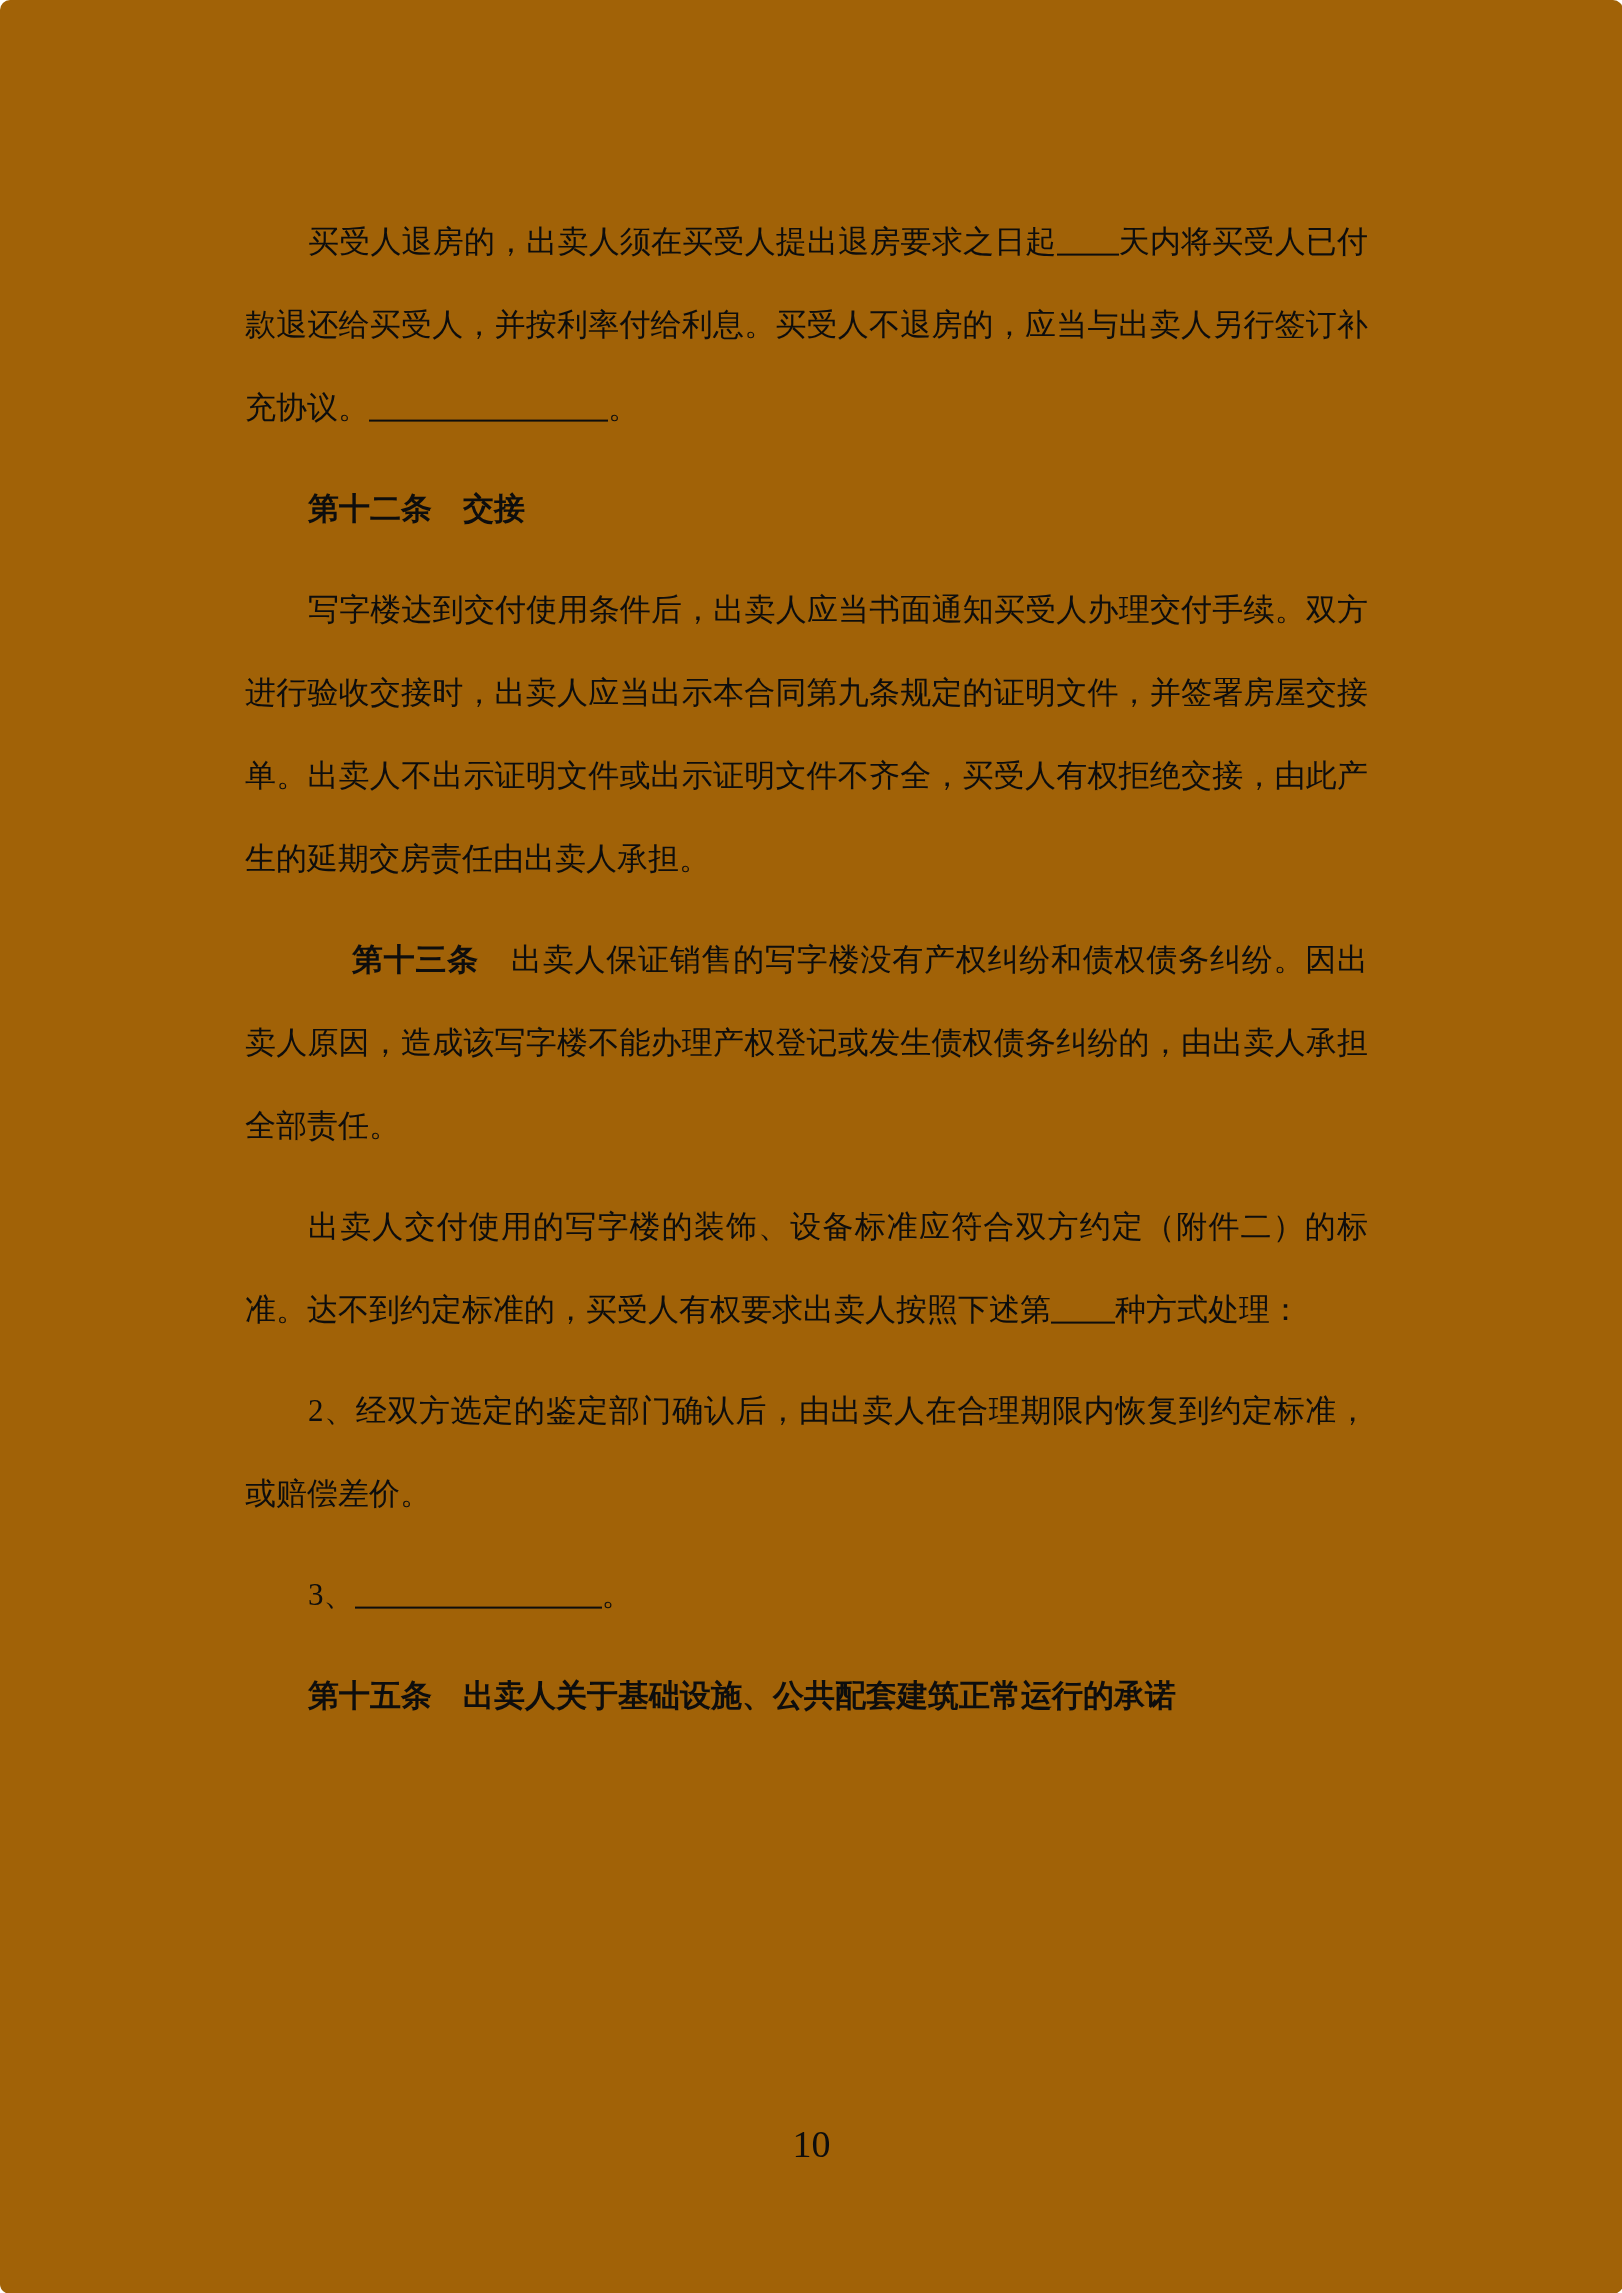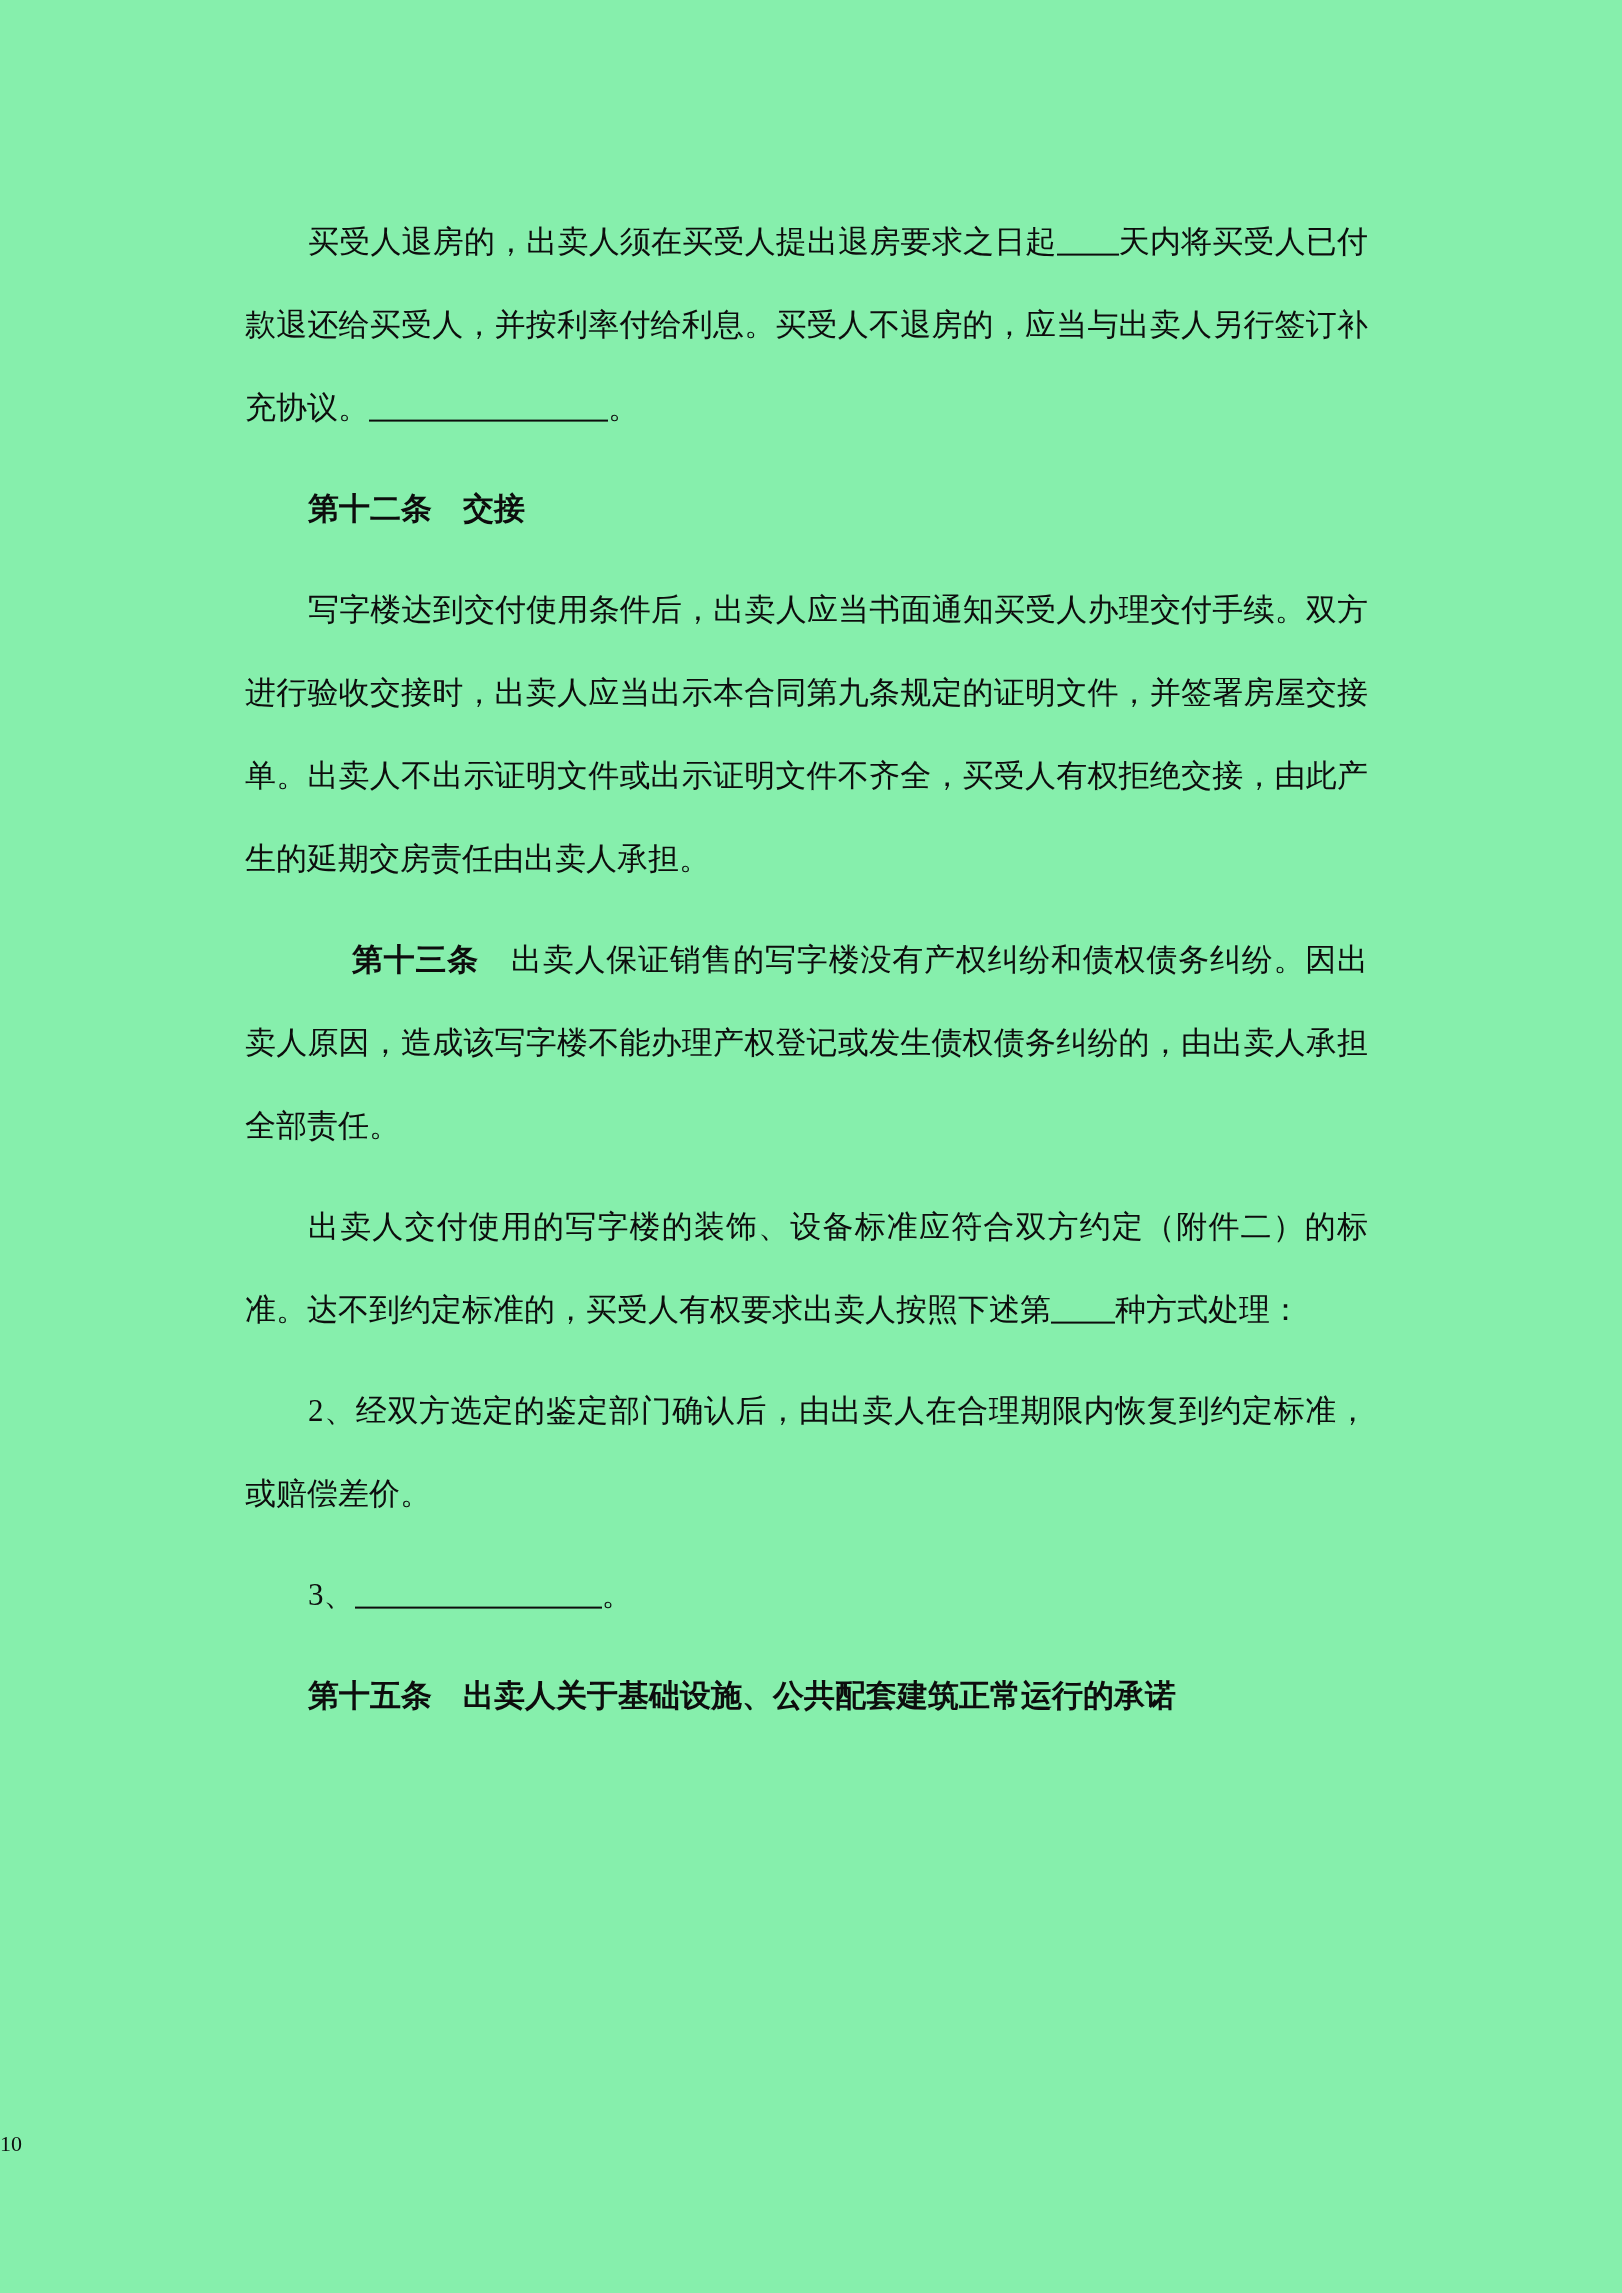--- a/index.html
+++ b/index.html
@@ -4,24 +4,25 @@
 <style>
   html, body {
     margin: 0;
     padding: 0;
     background: #ffffff;
   }
   .page {
     position: relative;
     width: 1623px;
     height: 2294px;
-    background: #86efac;
+    background: #a16207;
     color: #0d0d0d;
     font-family: "Liberation Serif", "DejaVu Serif", serif;
     overflow: hidden;
+    border-radius: 10px;
   }
   .content {
     position: absolute;
     left: 245px;
     top: 200px;
     width: 1123px;
   }
   .content p {
     margin: 0 0 18px 0;
     font-size: 31px;
@@ -44,22 +45,22 @@
     display: inline-block;
     height: 3.6px;
     border-bottom: 2.7px solid #0d0d0d;
     transform: translateY(3.6px);
   }
   .footer {
     position: absolute;
     left: 0;
     right: 0;
     top: 2126px;
-    text-align: left;
-    font-size: 22px;
+    text-align: center;
+    font-size: 38px;
     line-height: 36px;
     color: #0d0d0d;
   }
 </style>
 </head>
 <body>
 
 <div class="page">
   <div class="content" id="doc-content">
       <p class="body"><span>买受人退房的，出卖人须在买受人提出退房要求之日起</span><span class="blank" style="width: 62px;"></span><span>天内将买受人已付款退还给买受人，并按利率付给利息。买受人不退房的，应当与出卖人另行签订补充协议。</span><span class="blank" style="width: 239px;"></span><span>。</span></p>

